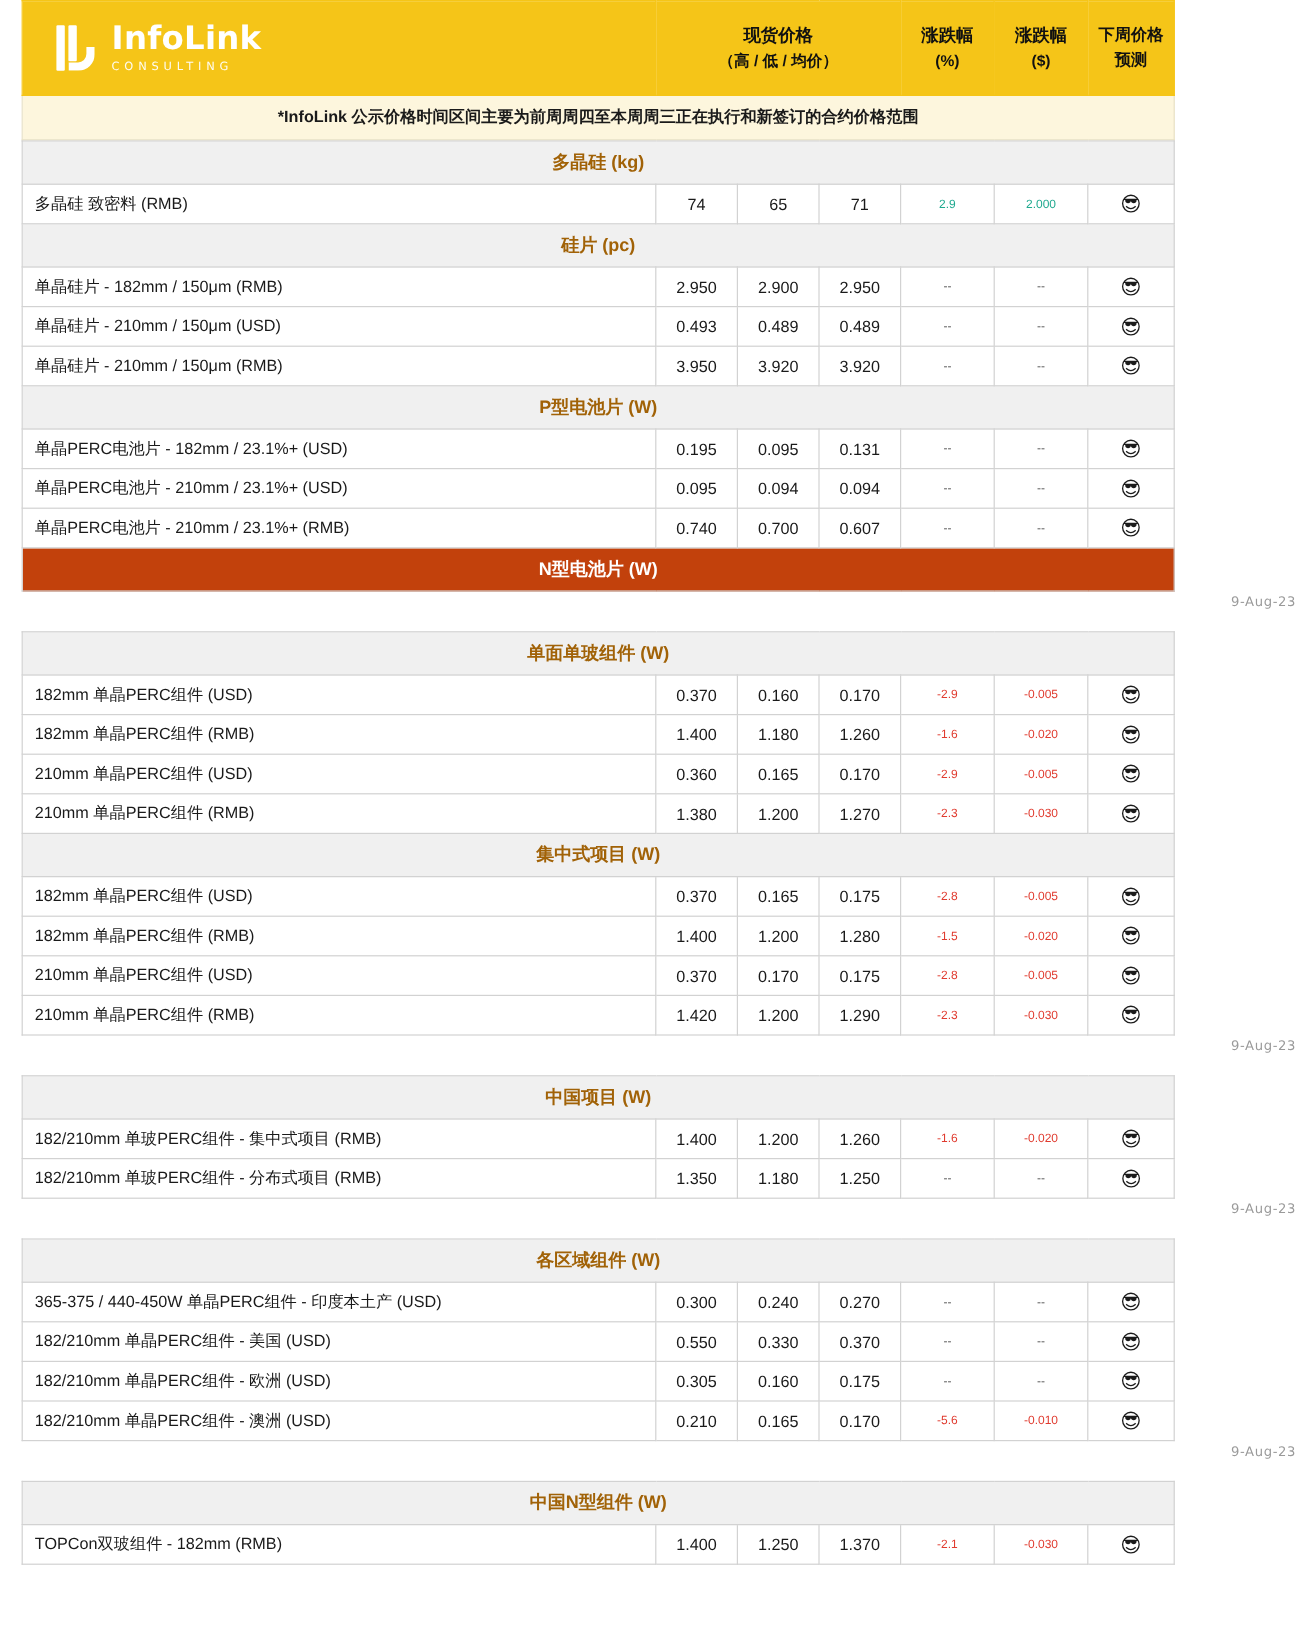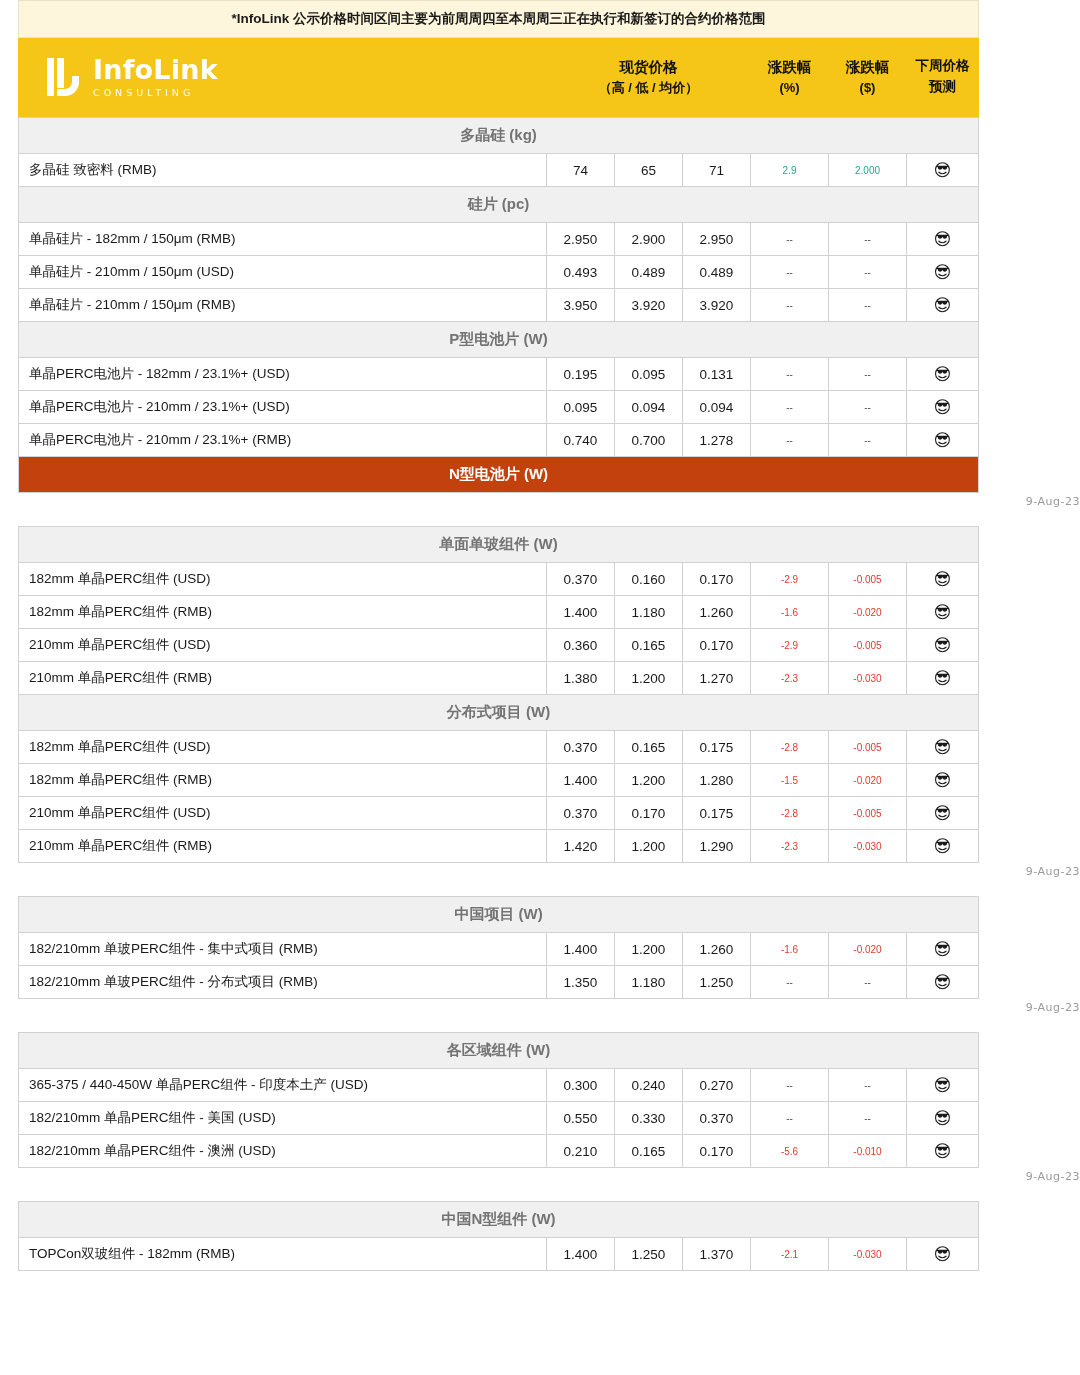--- a/index.html
+++ b/index.html
@@ -77,21 +77,21 @@
     border:1px solid #e8e2c8;
   }
 
   
   .sect{
     background:#f0f0f0;
     text-align:center;
     font-weight:bold;
     font-size:15px;
     padding:8px 4px;
-    color:#737373;
+    color:#a16207;
   }
   .sect.dark{
     background:#c2410c;
     color:#ffffff;
   }
   
   .lbl{
     padding:7px 10px;
     font-size:13.5px;
     color:#1a1a1a;
@@ -139,23 +139,20 @@
     <colgroup>
         <col class="c0">
         <col class="c1">
         <col class="c2">
         <col class="c3">
         <col class="c4">
         <col class="c5">
         <col class="c6">
       </colgroup>
     <tbody>
-      <tr>
-        <td class="note" colspan="7">*InfoLink 公示价格时间区间主要为前周周四至本周周三正在执行和新签订的合约价格范围</td>
-      </tr>
       <tr>
         <td class="hdr-logo">
           <div class="logo-wrap">
             <span class="logo-mark">
               <span class="bar1"></span>
                 <span class="bar2"></span>
                 <span class="curve"></span>
             </span>
             <span class="logo-text">
               <div class="logo-name">InfoLink</div>
@@ -173,20 +170,23 @@
         </td>
         <td class="hdr-cell">
           <div>涨跌幅</div>
           <div class="l2">($)</div>
         </td>
         <td class="hdr-cell small">
           <div>下周价格</div>
           <div>预测</div>
         </td>
       </tr>
+      <tr>
+        <td class="note" colspan="7">*InfoLink 公示价格时间区间主要为前周周四至本周周三正在执行和新签订的合约价格范围</td>
+      </tr>
     </tbody>
   </table>
 
   <div id="blocks-root">
       <table>
         <colgroup>
           <col class="c0">
           <col class="c1">
           <col class="c2">
           <col class="c3">
@@ -255,21 +255,21 @@
             <td class="num">0.094</td>
             <td class="num">0.094</td>
             <td class="chg flat">--</td>
             <td class="chg flat">--</td>
             <td class="face">😎</td>
           </tr>
           <tr>
             <td class="lbl">单晶PERC电池片 - 210mm / 23.1%+ (RMB)</td>
             <td class="num">0.740</td>
             <td class="num">0.700</td>
-            <td class="num">1.278</td>
+            <td class="num">0.607</td>
             <td class="chg flat">--</td>
             <td class="chg flat">--</td>
             <td class="face">😎</td>
           </tr>
           <tr>
             <td class="sect dark" colspan="7">N型电池片 (W)</td>
           </tr>
         </tbody>
       </table>
       <div class="stamp">9-Aug-23</div>
@@ -318,21 +318,21 @@
           <tr>
             <td class="lbl">210mm 单晶PERC组件 (RMB)</td>
             <td class="num">1.380</td>
             <td class="num">1.200</td>
             <td class="num">1.270</td>
             <td class="chg down">-2.3</td>
             <td class="chg down">-0.030</td>
             <td class="face">😎</td>
           </tr>
           <tr>
-            <td class="sect " colspan="7">分布式项目 (W)</td>
+            <td class="sect " colspan="7">集中式项目 (W)</td>
           </tr>
           <tr>
             <td class="lbl">182mm 单晶PERC组件 (USD)</td>
             <td class="num">0.370</td>
             <td class="num">0.165</td>
             <td class="num">0.175</td>
             <td class="chg down">-2.8</td>
             <td class="chg down">-0.005</td>
             <td class="face">😎</td>
           </tr>
@@ -429,20 +429,29 @@
           <tr>
             <td class="lbl">182/210mm 单晶PERC组件 - 美国 (USD)</td>
             <td class="num">0.550</td>
             <td class="num">0.330</td>
             <td class="num">0.370</td>
             <td class="chg flat">--</td>
             <td class="chg flat">--</td>
             <td class="face">😎</td>
           </tr>
           <tr>
+            <td class="lbl">182/210mm 单晶PERC组件 - 欧洲 (USD)</td>
+            <td class="num">0.305</td>
+            <td class="num">0.160</td>
+            <td class="num">0.175</td>
+            <td class="chg flat">--</td>
+            <td class="chg flat">--</td>
+            <td class="face">😎</td>
+          </tr>
+          <tr>
             <td class="lbl">182/210mm 单晶PERC组件 - 澳洲 (USD)</td>
             <td class="num">0.210</td>
             <td class="num">0.165</td>
             <td class="num">0.170</td>
             <td class="chg down">-5.6</td>
             <td class="chg down">-0.010</td>
             <td class="face">😎</td>
           </tr>
         </tbody>
       </table>

